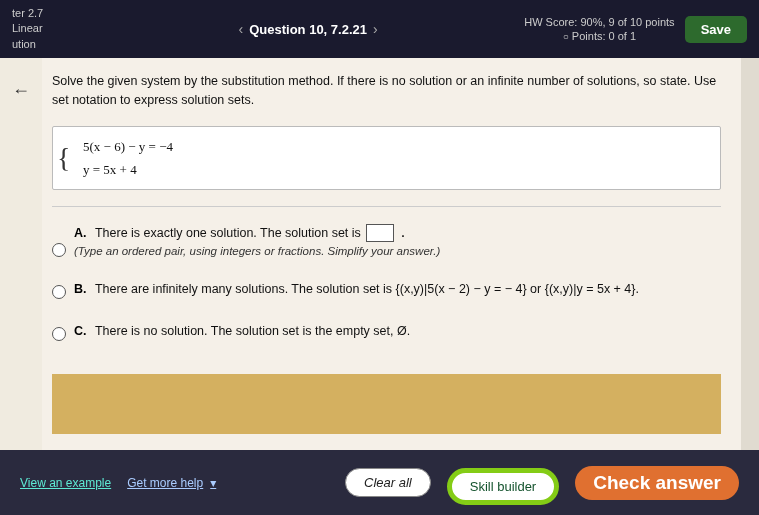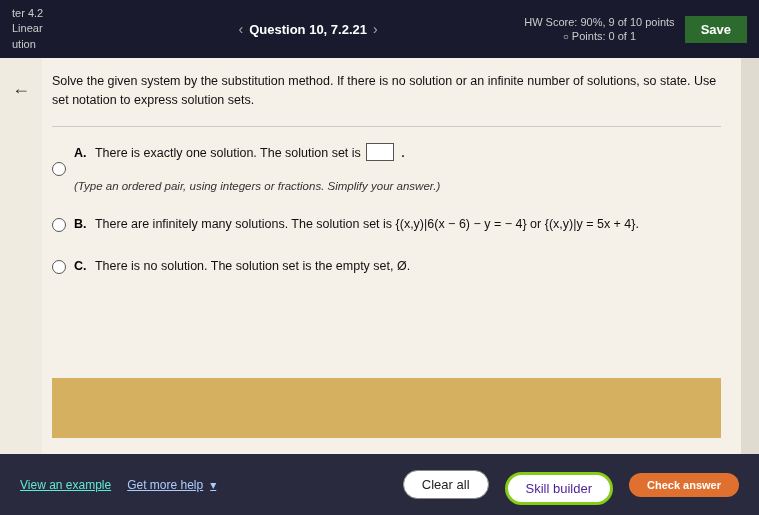--- a/index.html
+++ b/index.html
@@ -59,21 +59,21 @@
     .points-info {
       font-size: 11px;
       color: #ccc;
       text-align: center;
     }
     .save-btn {
       background: #2d6a2d;
       color: white;
       border: none;
       padding: 6px 16px;
-      border-radius: 0;
+      border-radius: 5px;
       font-size: 13px;
       cursor: pointer;
       font-weight: bold;
     }
 
     
     .main-content {
       background: #f5f0e8;
       flex: 1;
       display: flex;
@@ -159,21 +159,21 @@
     
     .select-text {
       font-size: 12.5px;
       color: #111;
       margin-bottom: 8px;
     }
 
     
     .radio-option {
       display: flex;
-      align-items: center;
+      align-items: flex-end;
       gap: 8px;
       margin-bottom: 10px;
       cursor: pointer;
     }
     .radio-circle {
       width: 14px;
       height: 14px;
       border: 1.5px solid #555;
       border-radius: 50%;
       margin-top: 2px;
@@ -188,21 +188,21 @@
     }
     .option-text {
       font-size: 12.5px;
       color: #111;
       line-height: 1.5;
     }
     .option-sub {
       font-size: 11.5px;
       color: #333;
       font-style: italic;
-      margin-top: 18px;
+      margin-top: 2px;
     }
     .solution-input {
       display: inline-block;
       width: 28px;
       height: 18px;
       border: 1px solid #555;
       background: white;
       vertical-align: middle;
       margin: 0 2px;
     }
@@ -244,48 +244,49 @@
     }
     .spacer { flex: 1; }
     .clear-all-btn {
       background: white;
       color: #222;
       border: 1px solid #888;
       border-radius: 20px;
       padding: 6px 18px;
       font-size: 13px;
       cursor: pointer;
+      font-style: italic;
     }
     .skill-builder-btn {
       background: white;
-      color: #4c1d95;
-      border: 3px solid #84cc16;
+      color: #14532d;
+      border: 5px solid #84cc16;
       border-radius: 20px;
       padding: 6px 18px;
       font-size: 13px;
       cursor: pointer;
       margin-top: 8px;
     }
     .check-answer-btn {
       background: #e07030;
       color: white;
       border: none;
       border-radius: 20px;
       padding: 6px 18px;
-      font-size: 11px;
+      font-size: 19px;
       cursor: pointer;
       font-weight: bold;
     }
   </style>
 </head>
 <body>
 
 <div class="top-bar">
   <div class="top-bar-left">
-    <span>ter 4.2</span>
+    <span>ter 2.7</span>
     <span>Linear</span>
     <span>ution</span>
   </div>
 
   <div class="nav-question">
     <span class="nav-arrow">‹</span>
     <span class="question-label">Question 10, 7.2.21</span>
     <span class="nav-arrow-right">›</span>
   </div>
 
@@ -303,40 +304,46 @@
 <div class="main-content">
 
   <div class="left-sidebar">
     <span class="back-arrow">←</span>
   </div>
 
   <div class="content-area">
 
     <div class="problem-text">Solve the given system by the substitution method. If there is no solution or an infinite number of solutions, so state. Use set notation to express solution sets.</div>
 
+    <div class="equations-box">
+      <div class="equations-content">
+        <span class="equation-line">5(x − 6) − y = −4</span>
+        <span class="equation-line">y = 5x + 4</span>
+      </div>
+    </div>
 
     <hr class="divider">
 
 
     <div class="radio-option">
       <div class="radio-circle"></div>
       <div>
         <span class="option-label">A.</span>
         <span class="option-text">There is exactly one solution. The solution set is </span>
         <span class="solution-input">&nbsp;</span>
         <span>.</span>
         <div class="option-sub">(Type an ordered pair, using integers or fractions. Simplify your answer.)</div>
       </div>
     </div>
 
     <div class="radio-option">
       <div class="radio-circle"></div>
       <div>
         <span class="option-label">B.</span>
-        <span class="option-text">There are infinitely many solutions. The solution set is {(x,y)|6(x − 6) − y = − 4} or {(x,y)|y = 5x + 4}.</span>
+        <span class="option-text">There are infinitely many solutions. The solution set is {(x,y)|5(x − 2) − y = − 4} or {(x,y)|y = 5x + 4}.</span>
       </div>
     </div>
 
     <div class="radio-option">
       <div class="radio-circle"></div>
       <div>
         <span class="option-label">C.</span>
         <span class="option-text">There is no solution. The solution set is the empty set, Ø.</span>
       </div>
     </div>

